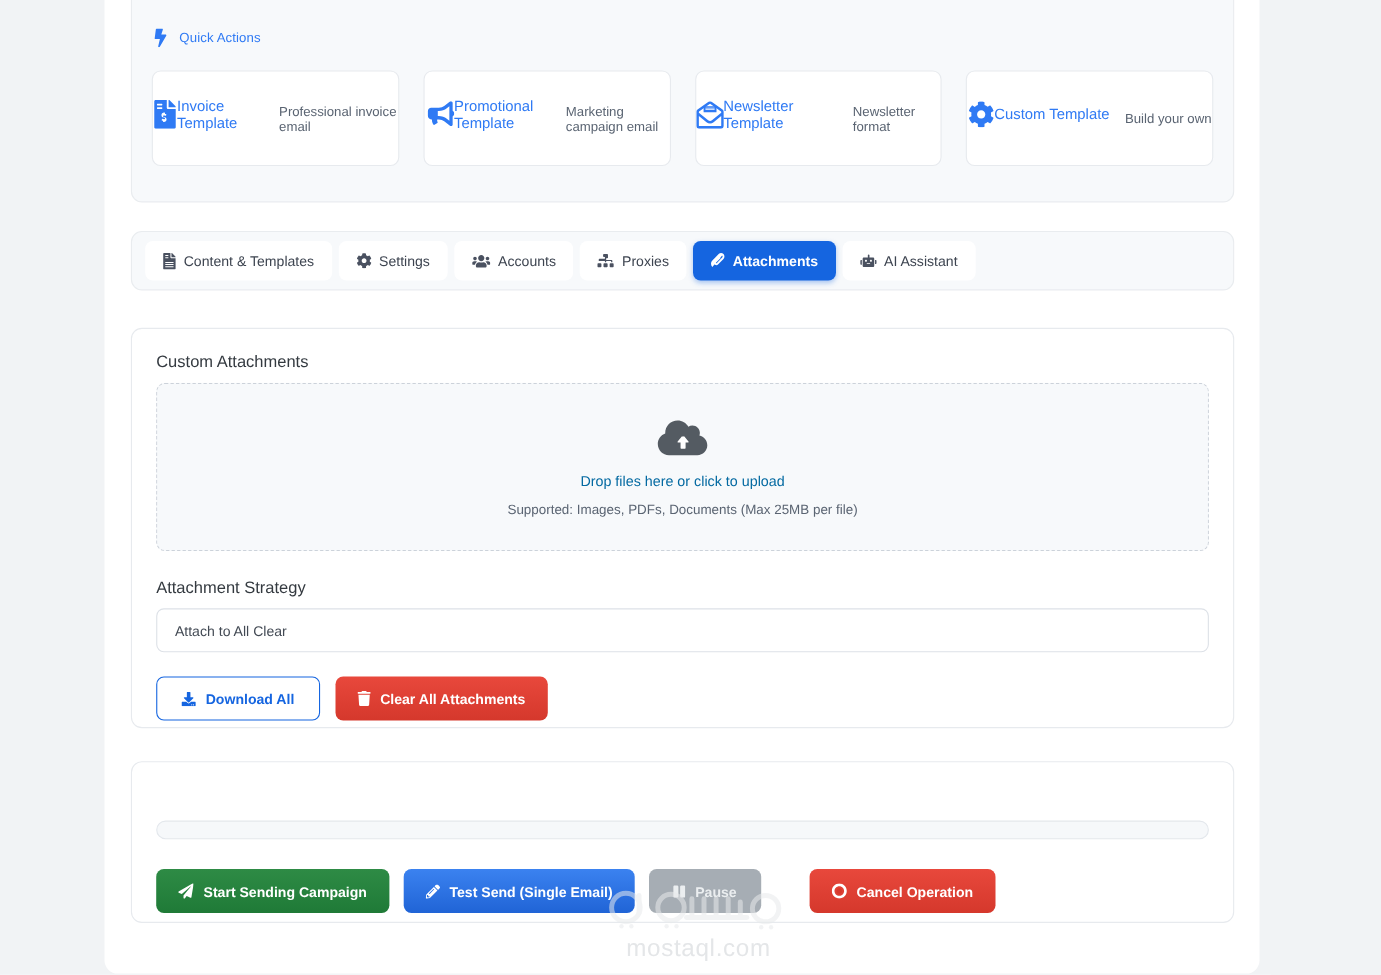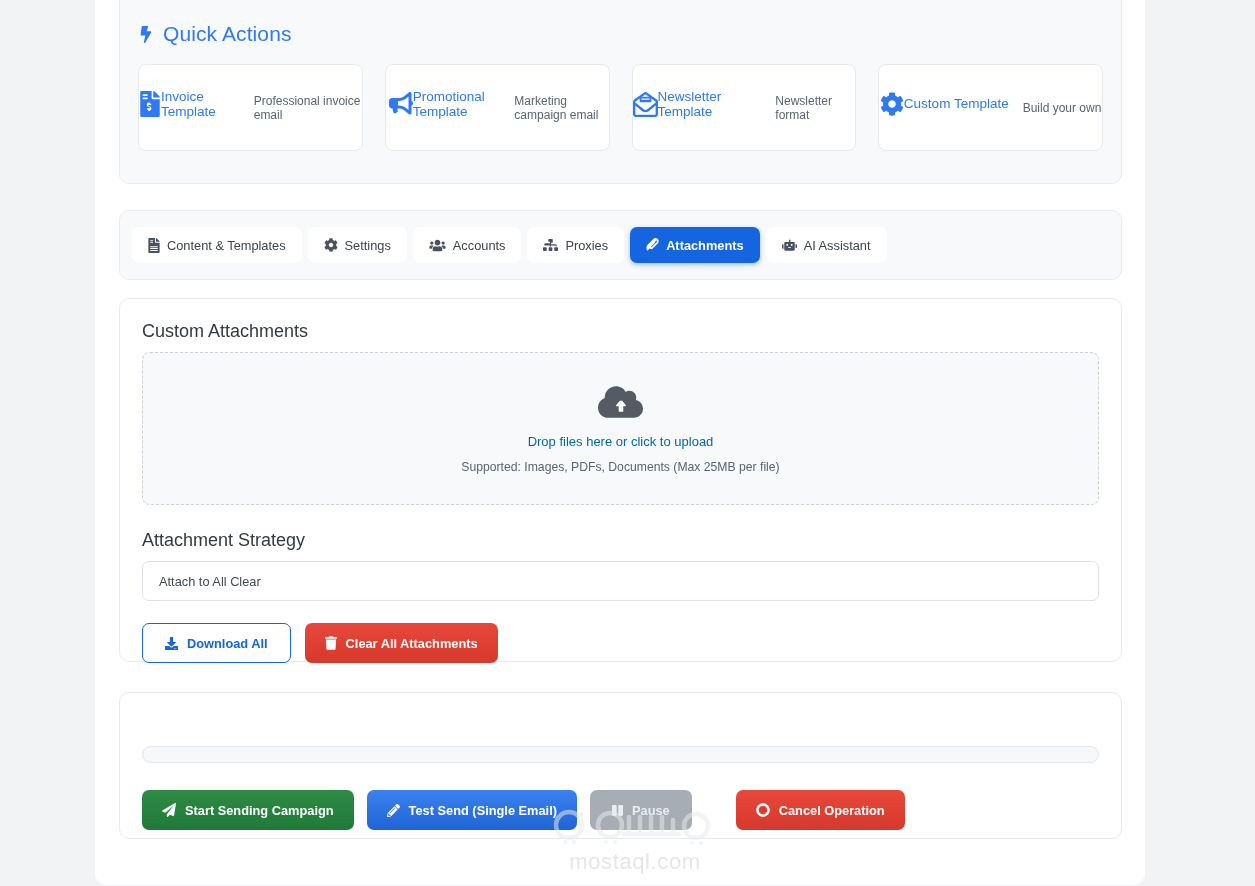--- a/index.html
+++ b/index.html
@@ -38,21 +38,21 @@
   .qa-header {
     display: flex;
     align-items: center;
     gap: 9px;
     height: 22px;
     margin-top: 28px;
     margin-left: 2px;
   }
   .qa-header .qa-title {
     color: #2f7af4;
-    font-size: 21px;
+    font-size: 12px;
     font-weight: 400;
     letter-spacing: .1px;
   }
   .bolt { width: 14px; height: 17px; display: block; }
 
   .qa-grid {
     display: flex;
     gap: 22px;
     margin-top: 19px;
   }
@@ -79,21 +79,21 @@
     font-size: 12px;
     margin-left: 14px;
   }
 
   
   .tabbar {
     position: absolute;
     left: 119px;
     top: 210px;
     width: 1003px;
-    height: 70px;
+    height: 54px;
     background: #f7f9fb;
     border: 1px solid #e9ecef;
     border-radius: 10px;
     display: flex;
     align-items: center;
     padding-left: 12px;
     gap: 6px;
   }
   .tab {
     height: 36px;
@@ -122,21 +122,21 @@
     left: 119px;
     top: 298px;
     width: 1003px;
     height: 364px;
     background: #ffffff;
     border: 1px solid #e7eaee;
     border-radius: 10px;
     padding: 22px;
   }
   .field-label {
-    font-size: 18px;
+    font-size: 15px;
     color: #343a40;
     margin-bottom: 10px;
   }
   .dropzone {
     height: 153px;
     background: #f7f9fb;
     border: 1px dashed #ccd2da;
     border-radius: 8px;
     display: flex;
     flex-direction: column;

